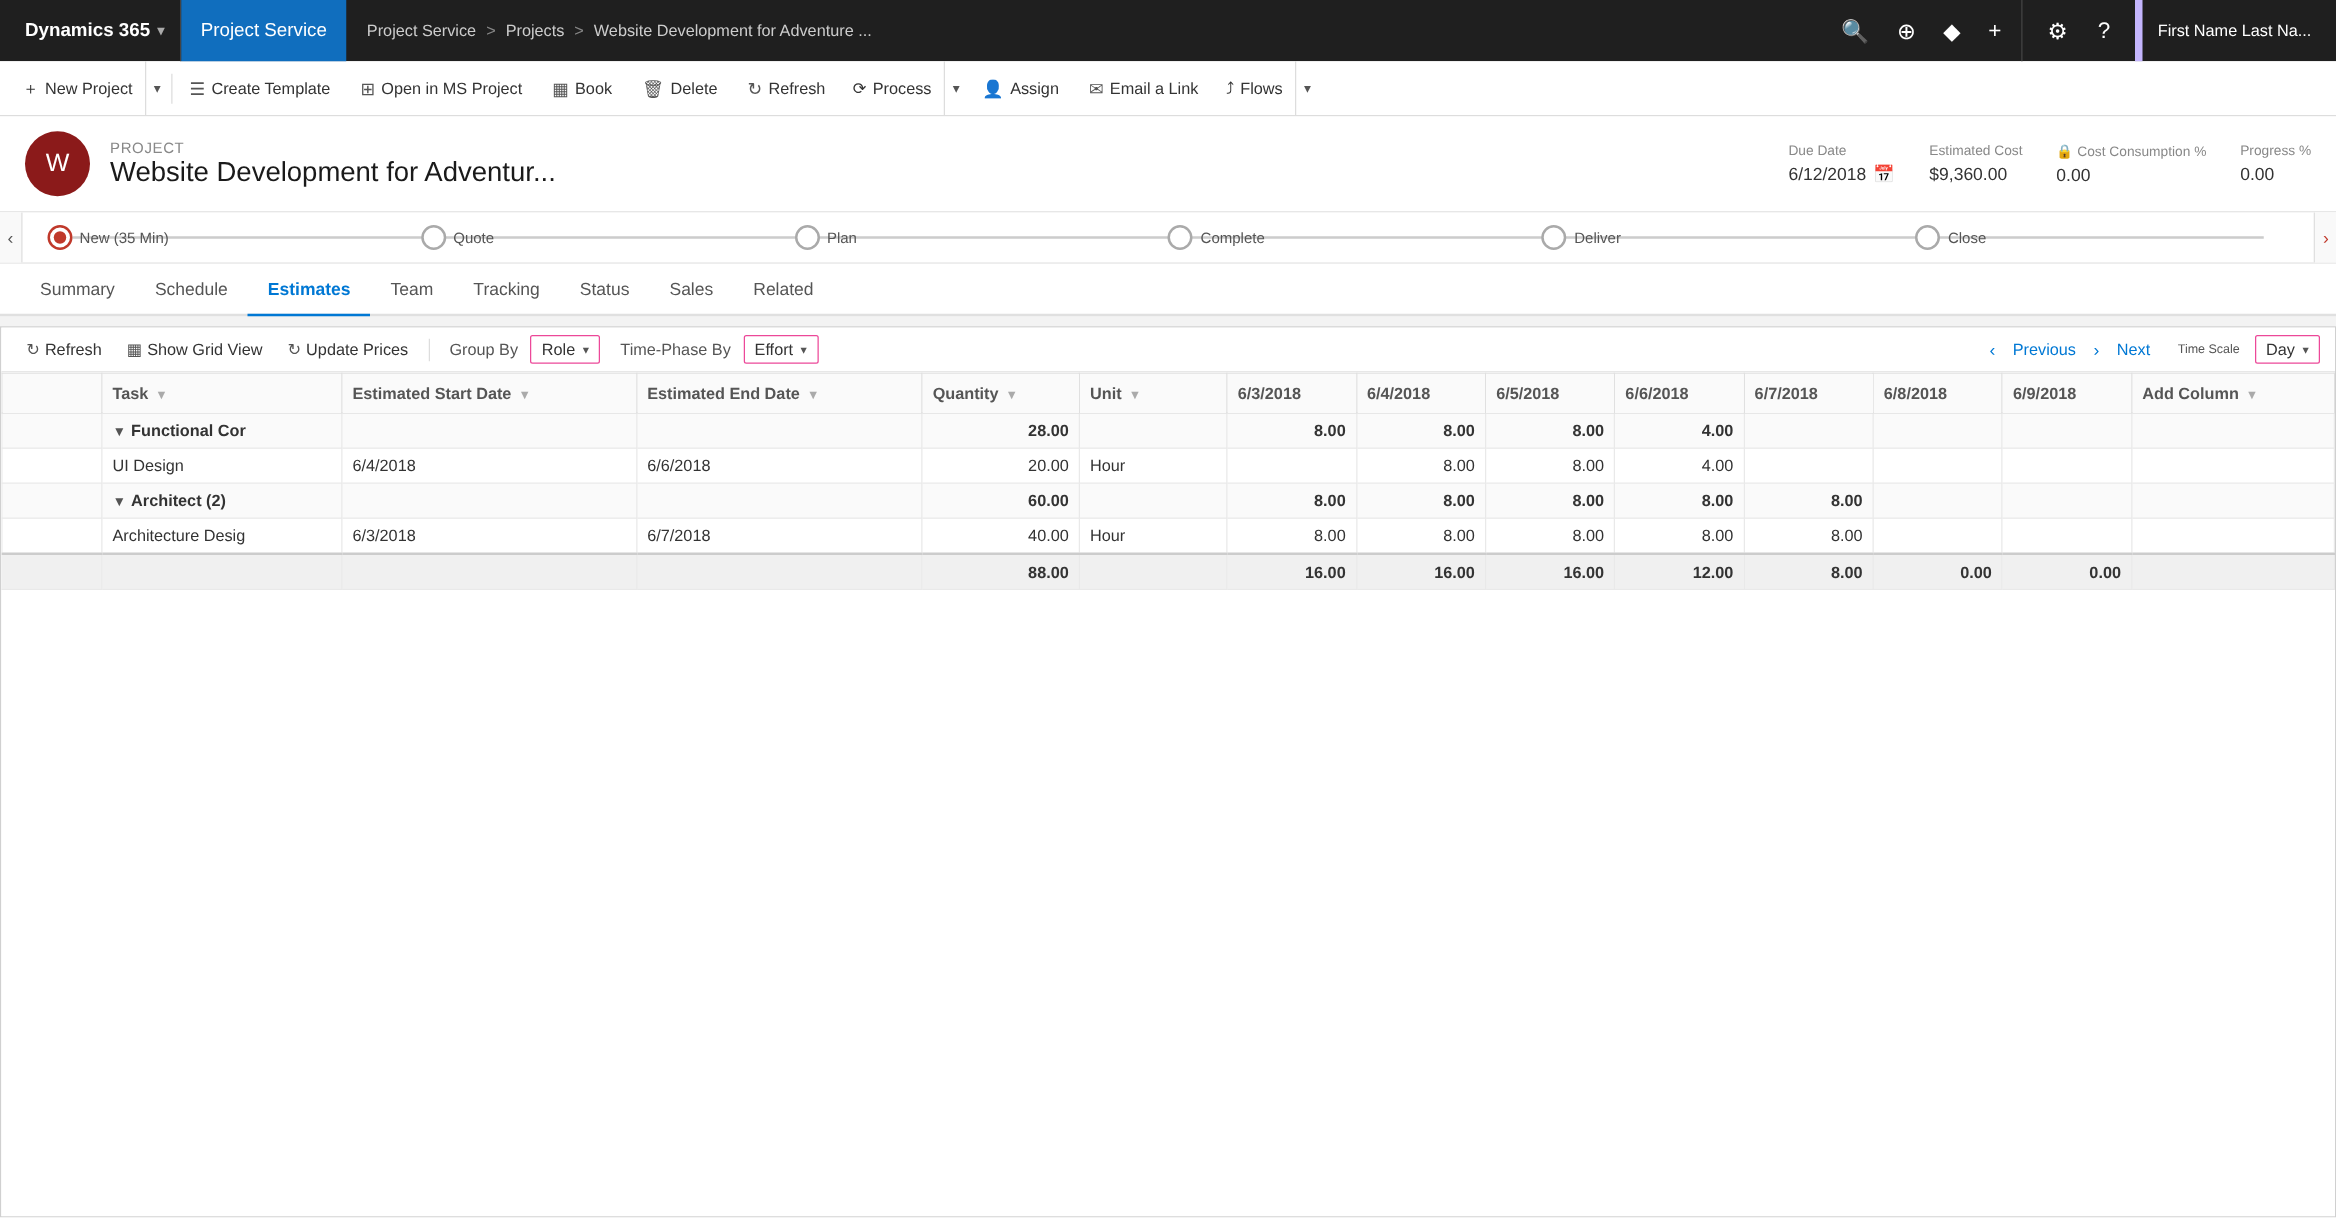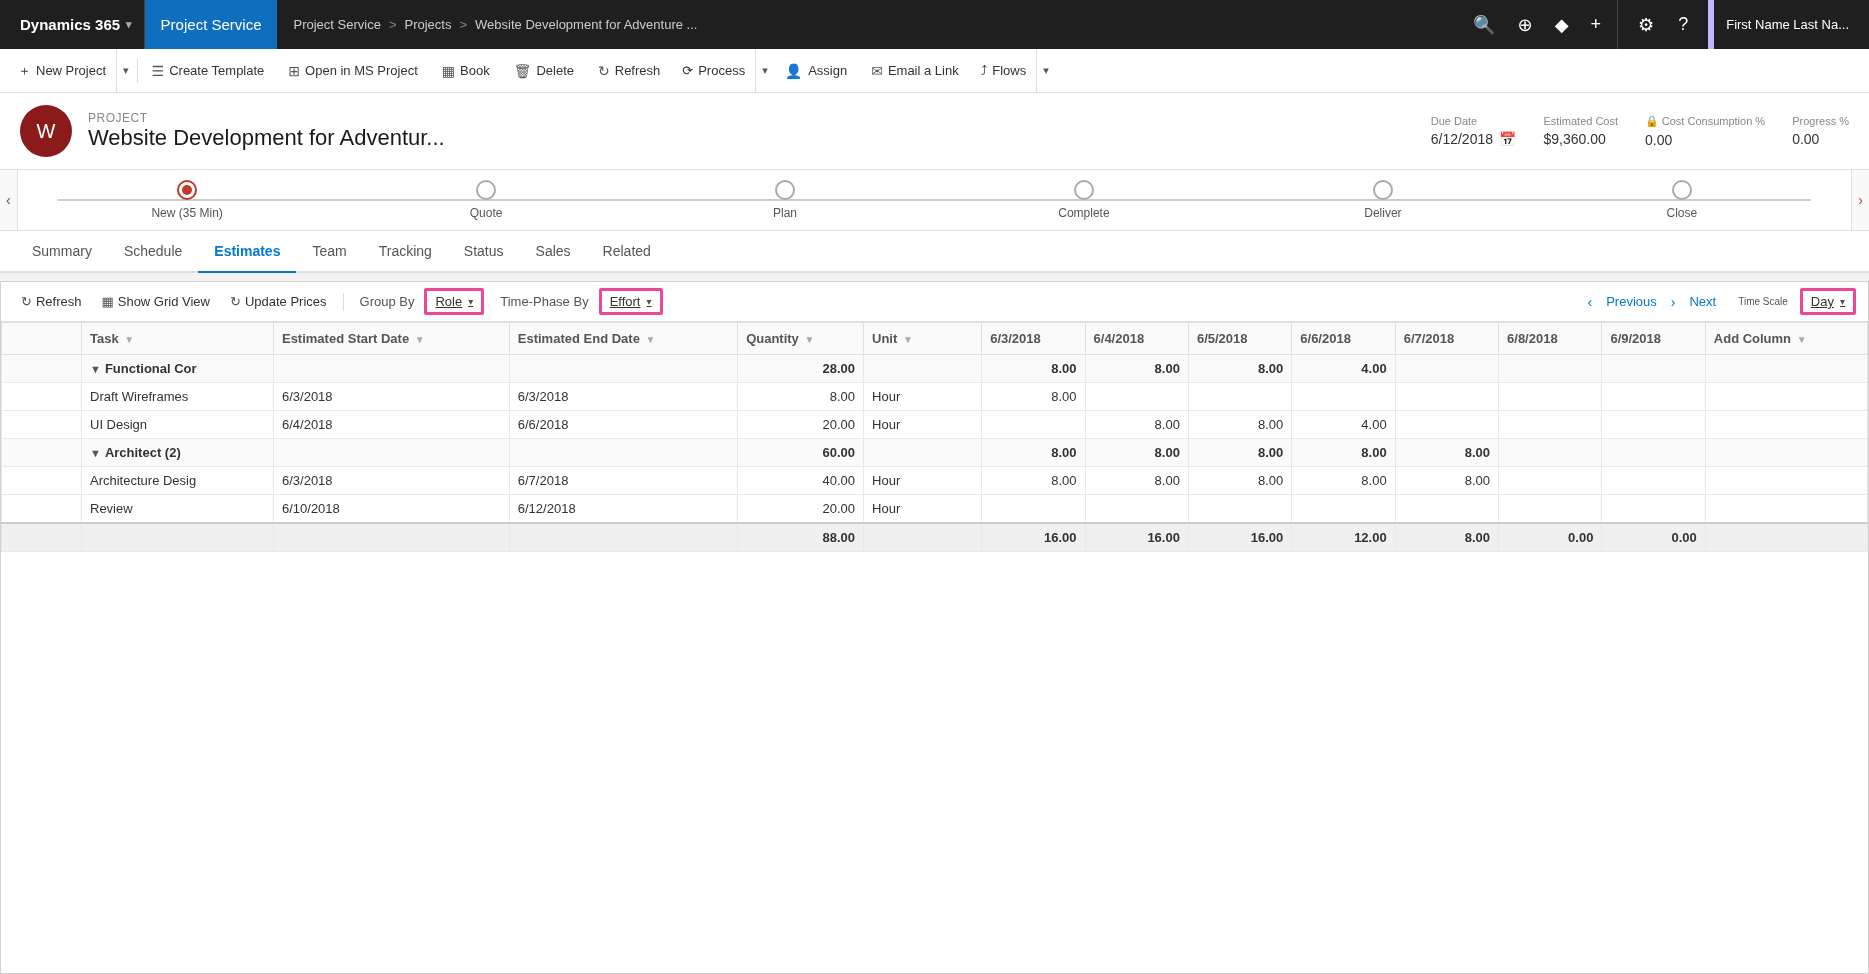--- a/index.html
+++ b/index.html
@@ -241,21 +241,20 @@
       top: 50%;
       left: 40px;
       right: 40px;
       height: 2px;
       background: #ccc;
       transform: translateY(-50%);
       z-index: 0;
     }
     .stage-step {
       display: flex;
-      flex-direction: column;
       align-items: center;
       gap: 6px;
       flex: 1;
       z-index: 1;
       position: relative;
     }
     .stage-circle {
       width: 20px;
       height: 20px;
       border-radius: 50%;
@@ -320,28 +319,27 @@
       color: #333;
       cursor: pointer;
       border-radius: 2px;
     }
     .grid-tool-icon { font-size: 13px; color: #555; }
     .grid-tool-sep { width: 1px; height: 18px; background: #ddd; margin: 0 4px; }
     .group-by-label { font-size: 13px; color: #555; margin-left: 8px; }
     .select-dropdown {
       display: flex;
       align-items: center;
-      border: 3px solid #ec4899;
+      border: 1px solid #ec4899;
       padding: 3px 8px;
       border-radius: 2px;
       font-size: 13px;
       cursor: pointer;
       background: white;
       gap: 6px;
-      text-decoration: underline;
     }
     .select-dropdown .chevron { font-size: 10px; color: #555; }
     .nav-right-controls {
       margin-left: auto;
       display: flex;
       align-items: center;
       gap: 6px;
     }
     .prev-next-btn {
       background: none;
@@ -674,36 +672,20 @@
               <td class="num">8.00</td>
               <td class="num">8.00</td>
               <td class="num">4.00</td>
               <td class="num"></td>
               <td class="num"></td>
               <td class="num"></td>
       <td></td>
     </tr>
             <tr>
         <td></td>
-        <td>Draft Wireframes</td>
-        <td>6/3/2018</td>
-        <td>6/3/2018</td>
-        <td class="num">8.00</td>
-        <td>Hour</td>
-        <td class="num">8.00</td>
-              <td class="num"></td>
-              <td class="num"></td>
-              <td class="num"></td>
-              <td class="num"></td>
-              <td class="num"></td>
-              <td class="num"></td>
-        <td></td>
-      </tr>
-            <tr>
-        <td></td>
         <td>UI Design</td>
         <td>6/4/2018</td>
         <td>6/6/2018</td>
         <td class="num">20.00</td>
         <td>Hour</td>
         <td class="num"></td>
               <td class="num">8.00</td>
               <td class="num">8.00</td>
               <td class="num">4.00</td>
               <td class="num"></td>
@@ -732,36 +714,20 @@
         <td>Architecture Desig</td>
         <td>6/3/2018</td>
         <td>6/7/2018</td>
         <td class="num">40.00</td>
         <td>Hour</td>
         <td class="num">8.00</td>
               <td class="num">8.00</td>
               <td class="num">8.00</td>
               <td class="num">8.00</td>
               <td class="num">8.00</td>
-              <td class="num"></td>
-              <td class="num"></td>
-        <td></td>
-      </tr>
-            <tr>
-        <td></td>
-        <td>Review</td>
-        <td>6/10/2018</td>
-        <td>6/12/2018</td>
-        <td class="num">20.00</td>
-        <td>Hour</td>
-        <td class="num"></td>
-              <td class="num"></td>
-              <td class="num"></td>
-              <td class="num"></td>
-              <td class="num"></td>
               <td class="num"></td>
               <td class="num"></td>
         <td></td>
       </tr>
           </tbody>
         <tfoot>
           <tr class="summary-row">
             <td></td>
             <td></td>
             <td></td>

